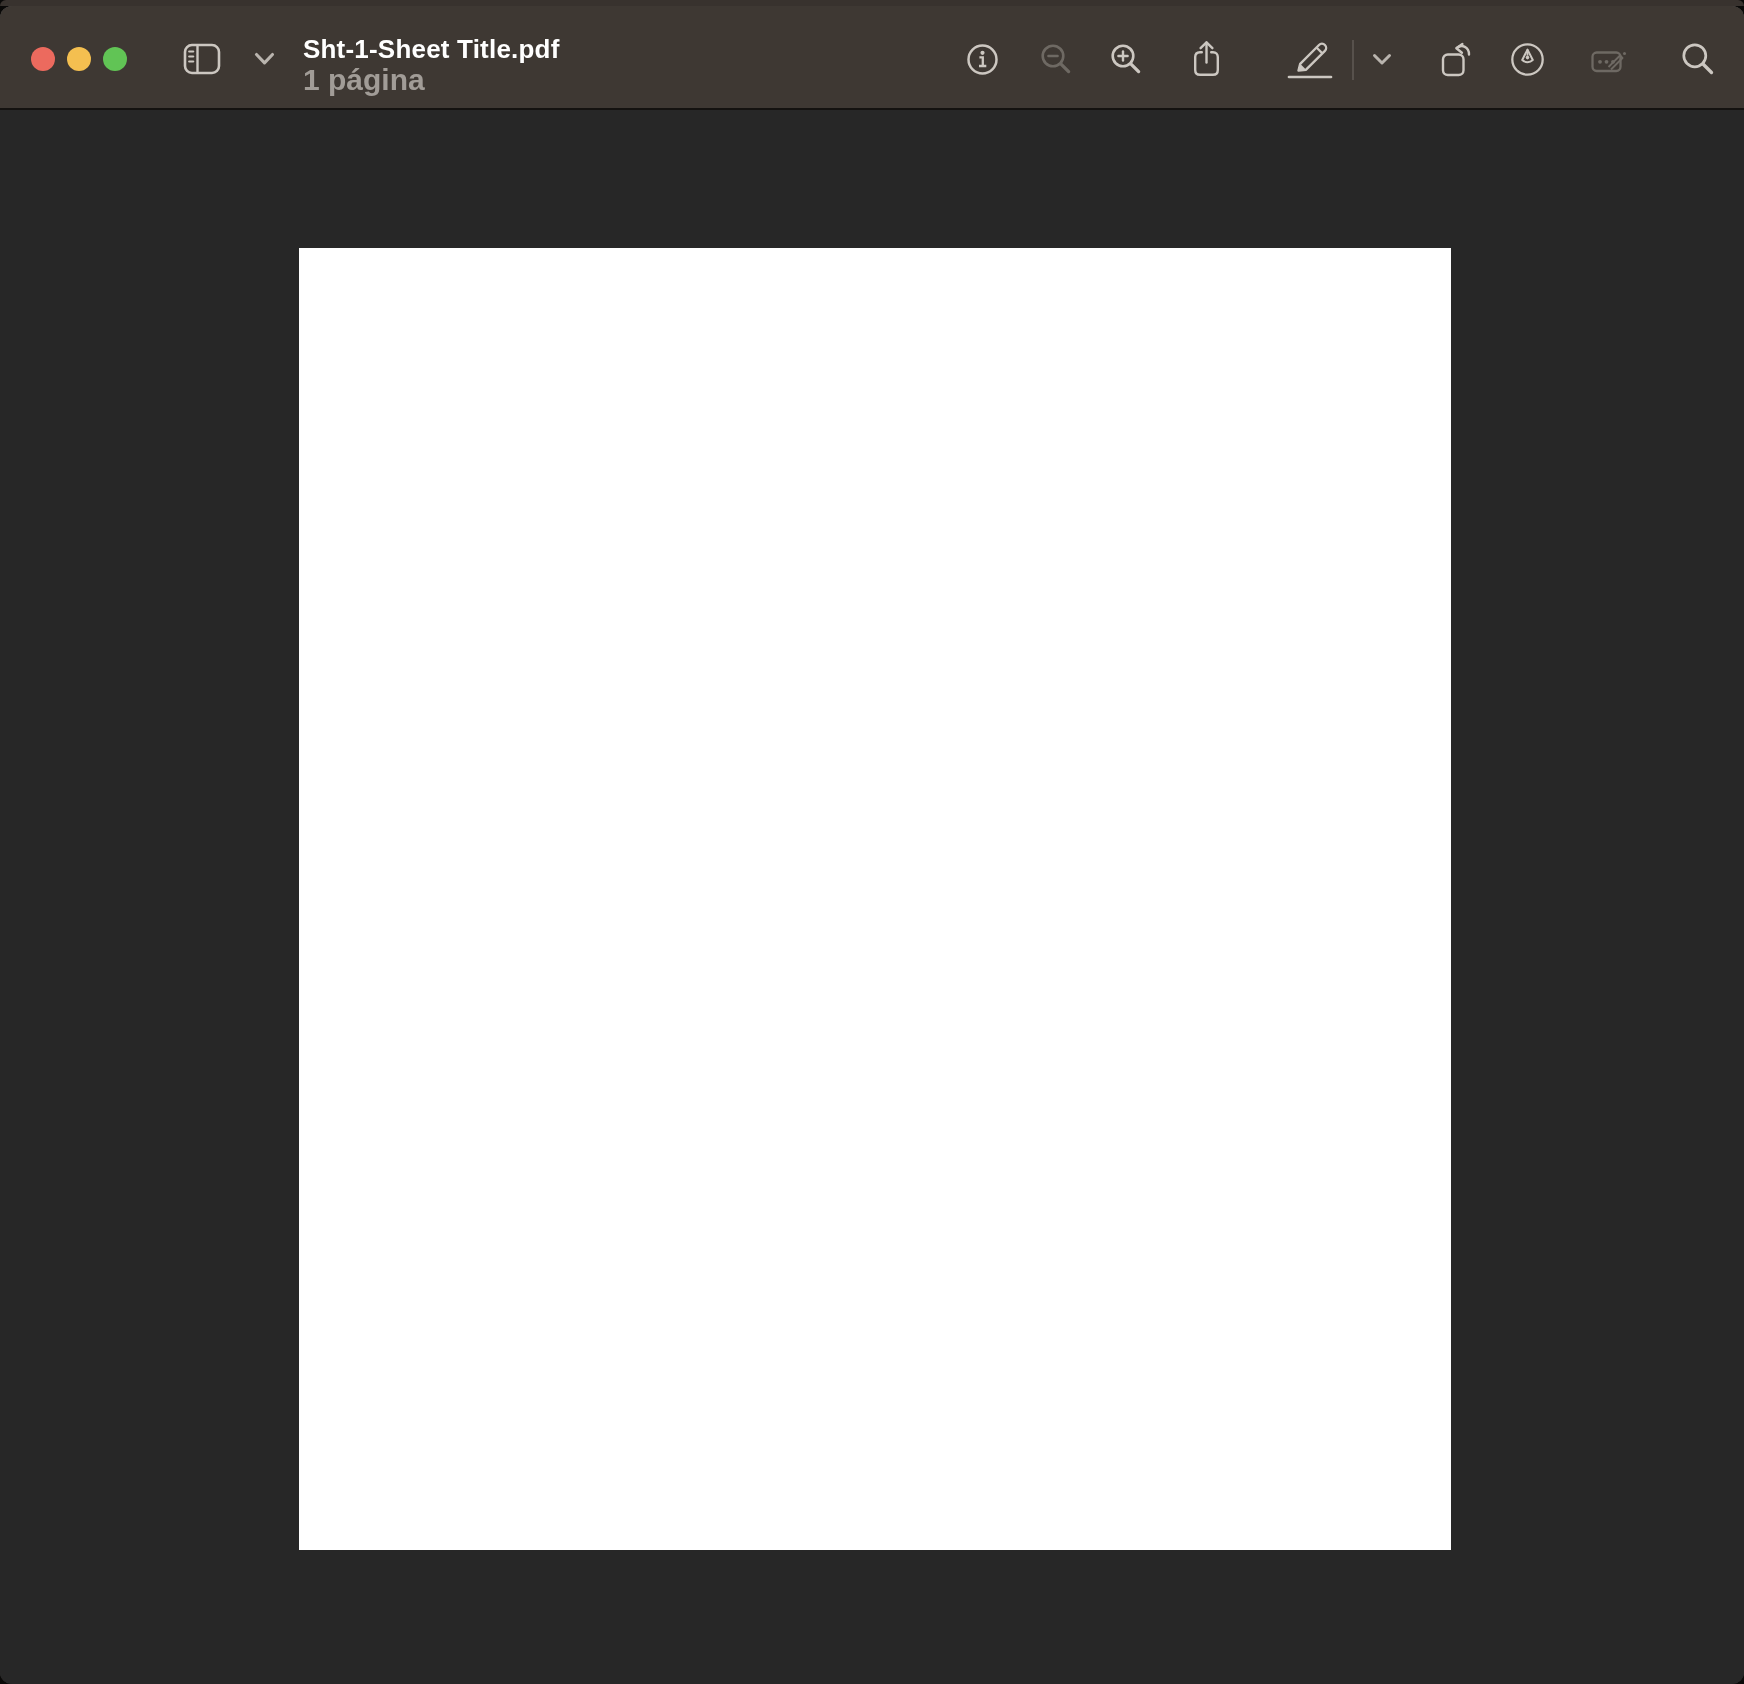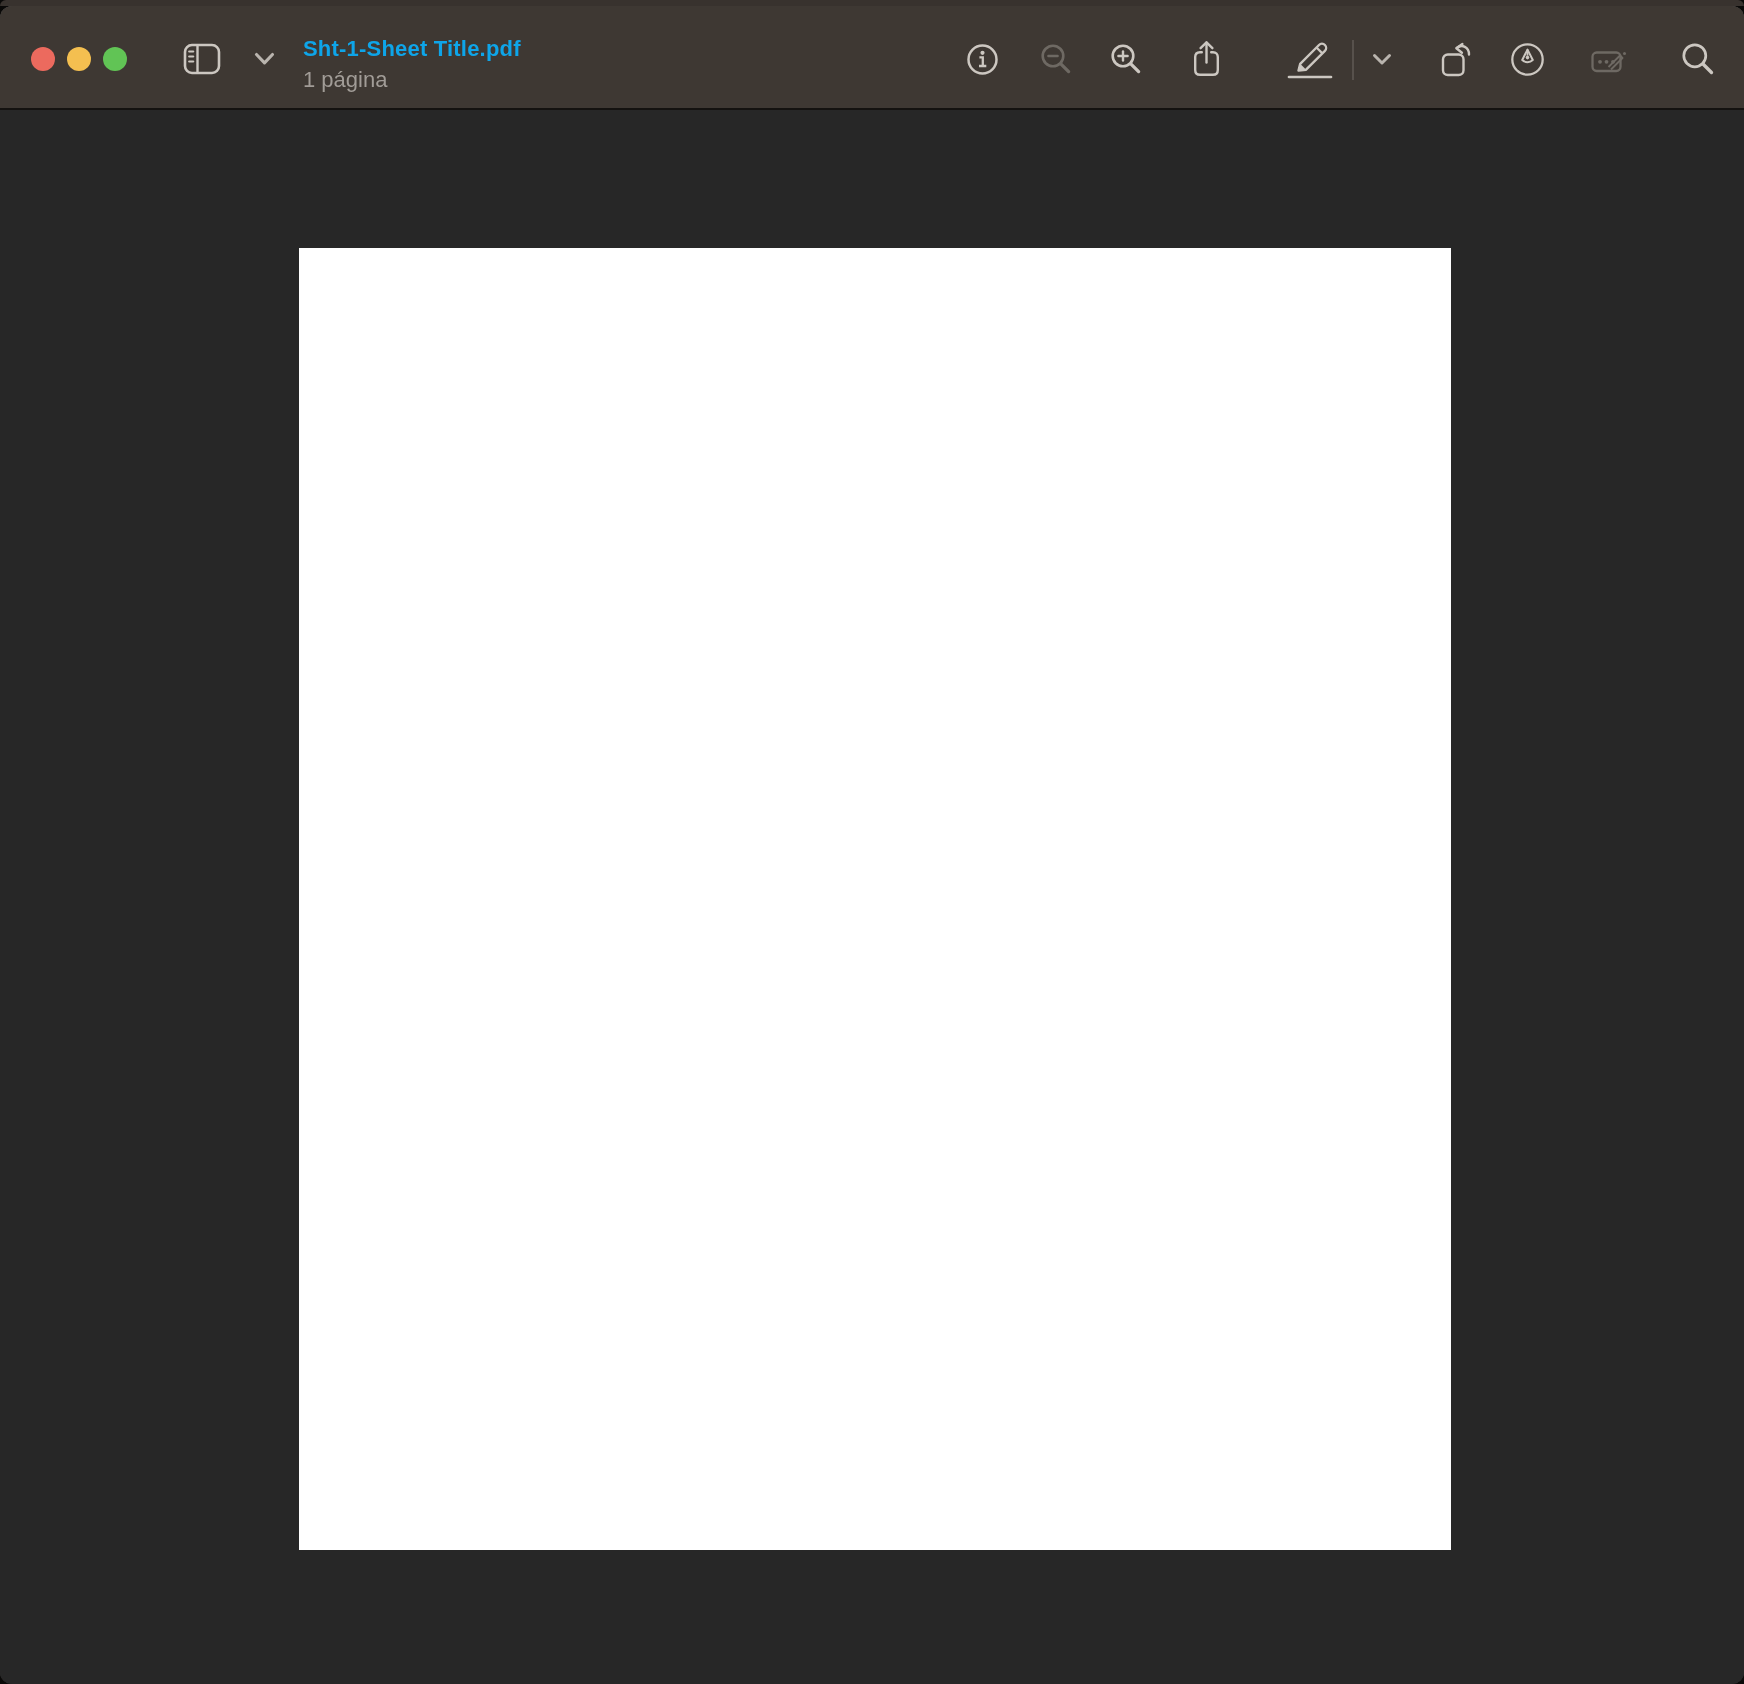--- a/index.html
+++ b/index.html
@@ -52,22 +52,22 @@
   .btn-share    { left:1186px; }
   .btn-pen      { left:1284px; width:62px; }
   .divider      { position:absolute; left:1352px; top:34px; width:2px; height:40px; background:#57514c; }
   .btn-penchev  { left:1365px; width:34px; }
   .btn-rotate   { left:1437px; }
   .btn-nib      { left:1507px; }
   .btn-textbox  { left:1588px; width:44px; }
   .btn-search   { left:1678px; }
 
   .title-block { position:absolute; left:303px; top:26px; }
-  .doc-title   { font-size:22px; font-weight:700; color:#0ea5e9; line-height:34px; letter-spacing:0.2px; }
-  .doc-subtitle{ font-size:22px; font-weight:400; color:#a19c97; line-height:26px; margin-top:1px; }
+  .doc-title   { font-size:26px; font-weight:700; color:#ffffff; line-height:34px; letter-spacing:0.2px; }
+  .doc-subtitle{ font-size:30px; font-weight:700; color:#a19c97; line-height:26px; margin-top:1px; }
 
   .content { position:relative; height:1572px; }
   .page {
     position:absolute; left:299px; top:138px;
     width:1152px; height:1302px;
   }
   svg { display:block; }
 </style>
 </head>
 <body>

